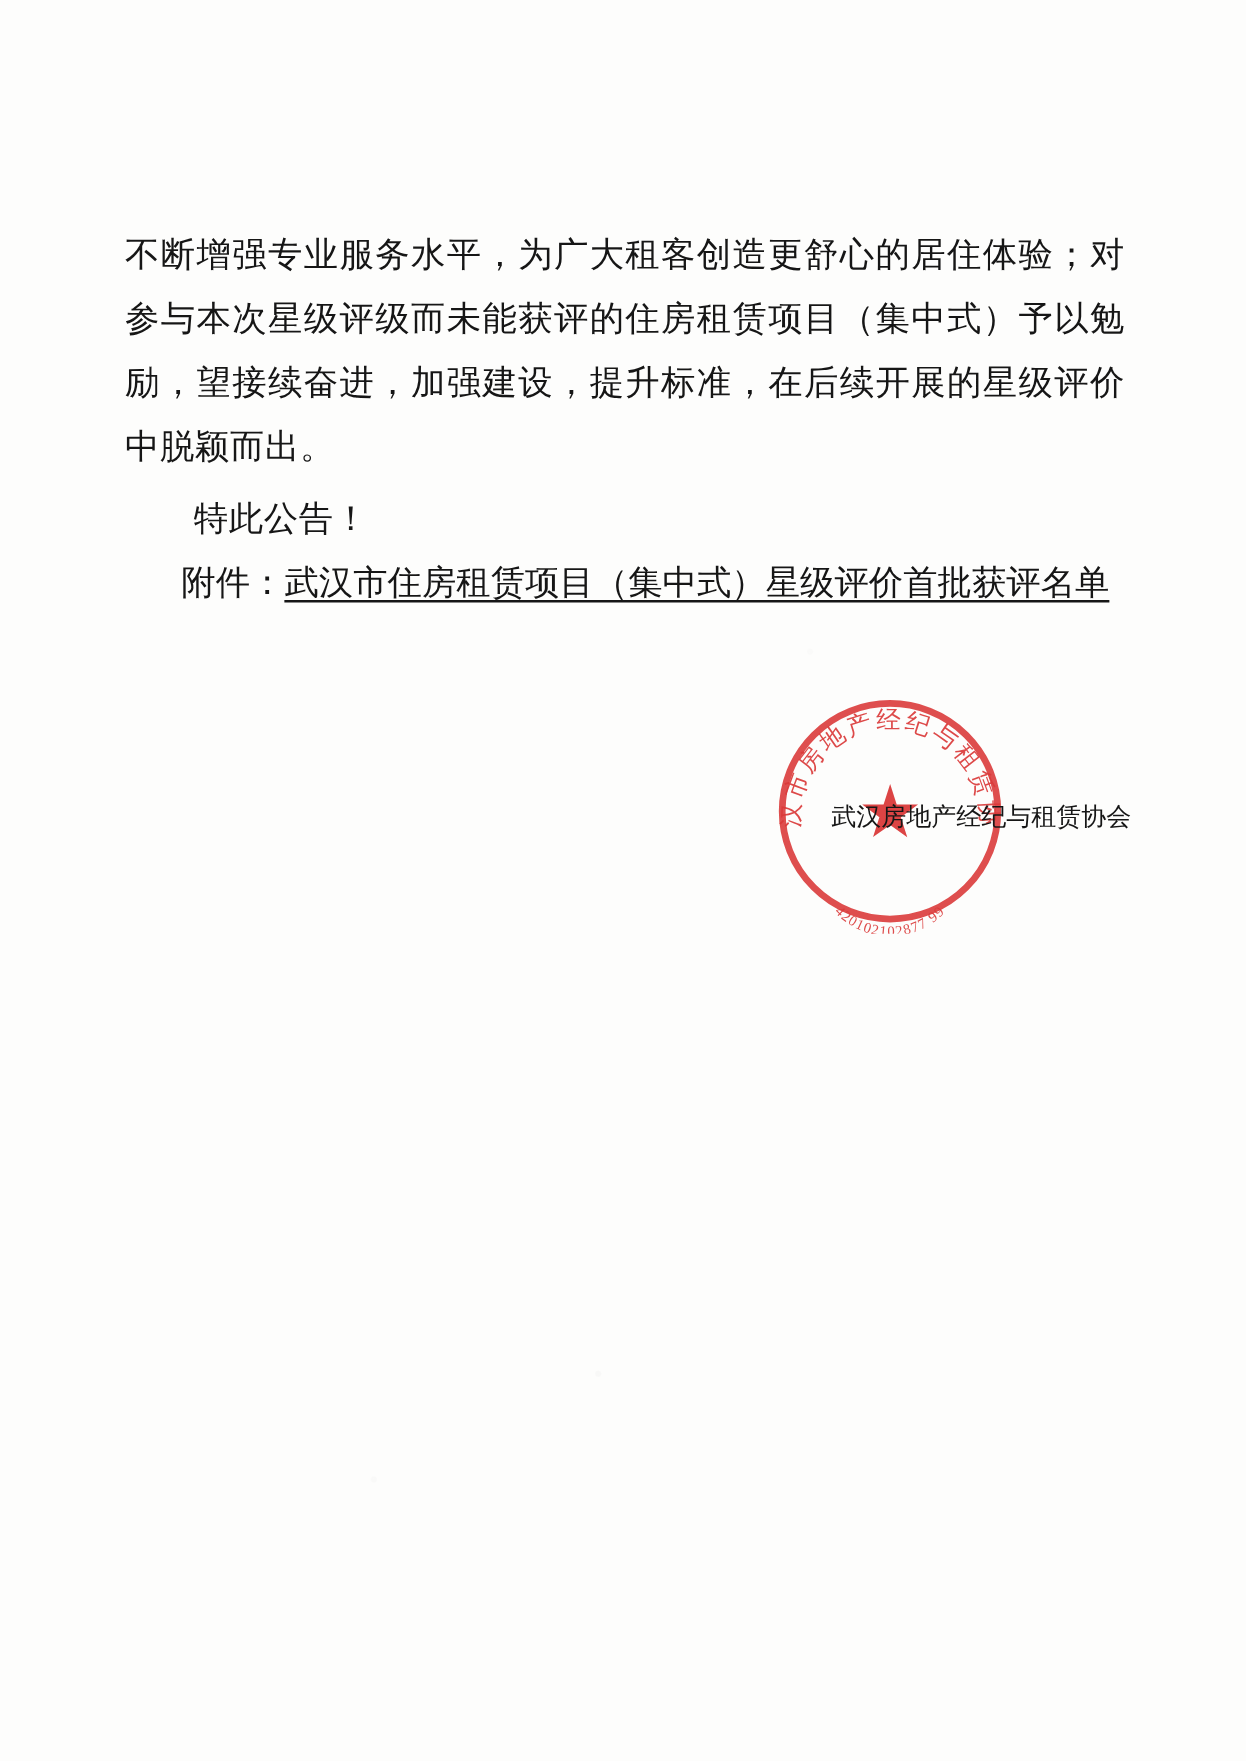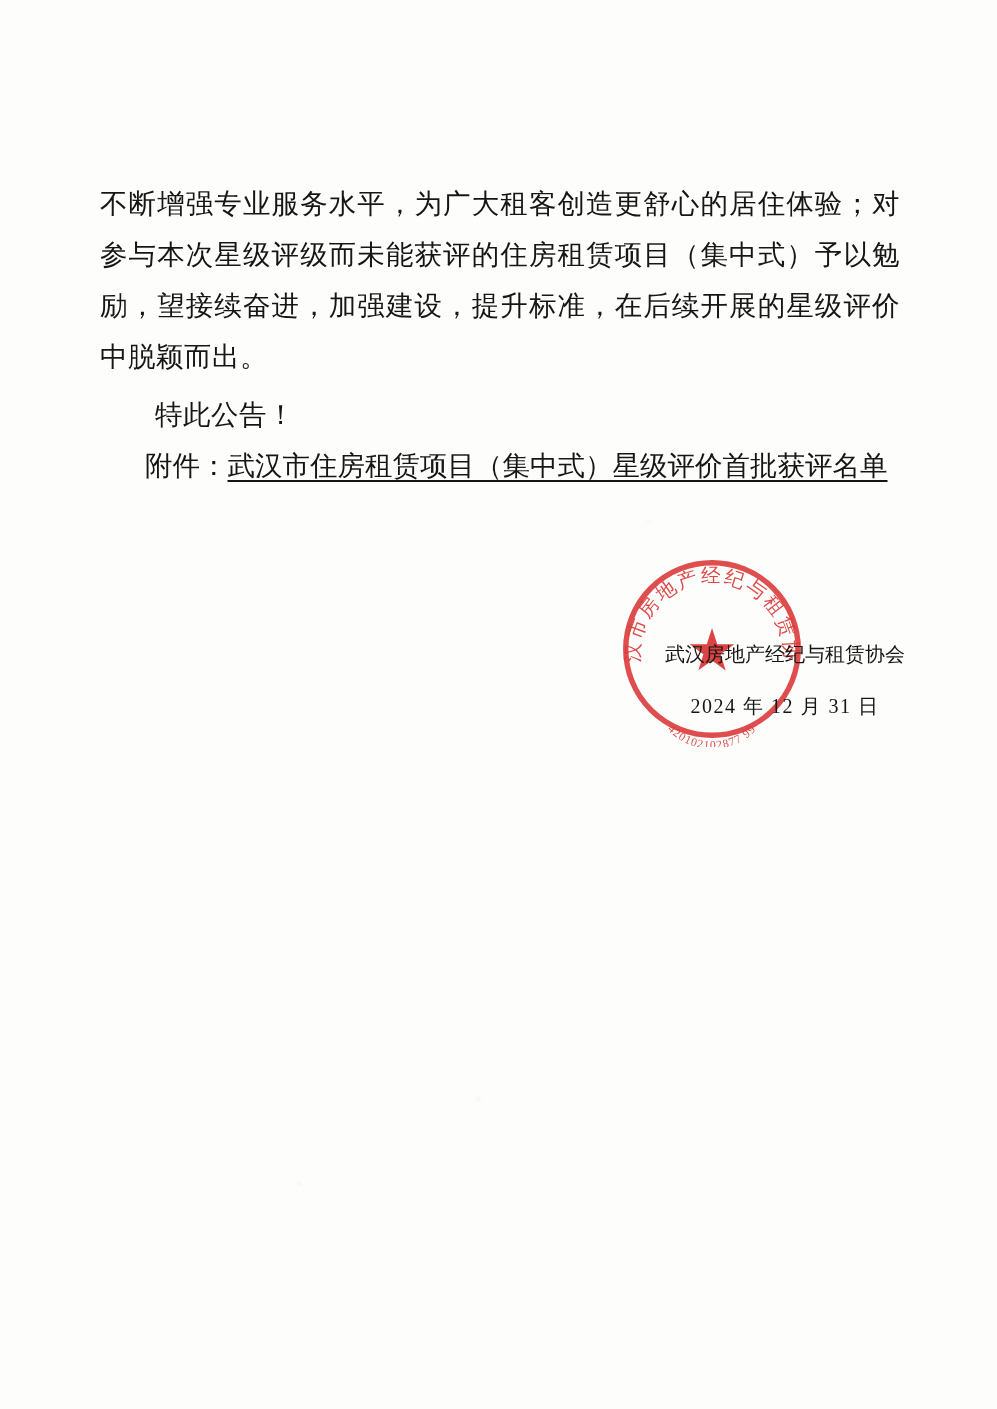--- a/index.html
+++ b/index.html
@@ -130,16 +130,15 @@
       </text>
       <text x="100" y="118" text-anchor="middle" font-size="52" fill="#d62020" opacity="0.95">★</text>
       <text class="seal-bottom-text" font-size="12" letter-spacing="1" opacity="0.9">
         <textPath href="#arcBottom" startOffset="50%" text-anchor="middle">420102102877 99</textPath>
       </text>
     </svg>
   </div>
 
   <div class="signature">
     <div class="sig-org">武汉房地产经纪与租赁协会</div>
-    <div class="sig-date">2024 年 12 月 31 日</div>
   </div>
 
 </div>
 
 </body></html>

